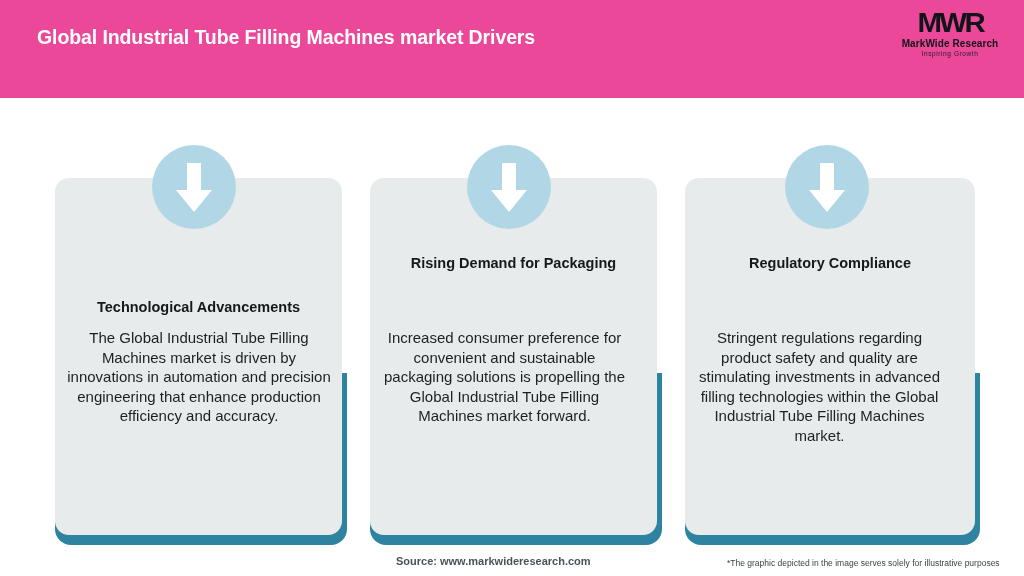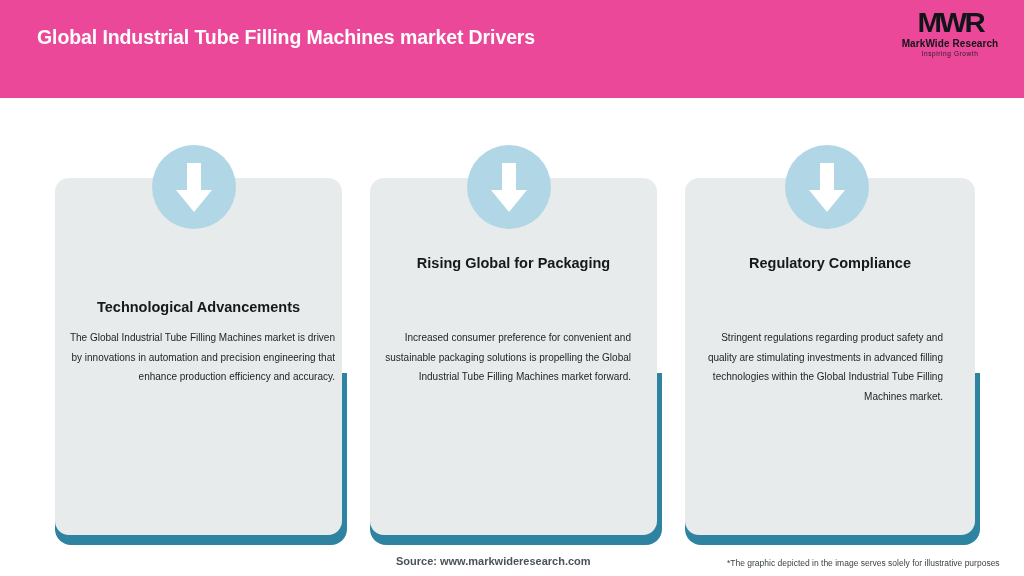--- a/index.html
+++ b/index.html
@@ -62,22 +62,22 @@
     background:#b1d7e6;
   }
   .arrow-svg{position:absolute;left:0;top:0;}
   .card-title{
     position:absolute;left:0;right:0;
     text-align:center;
     font-size:14.5px;font-weight:bold;color:#16181a;
   }
   .card-body{
     position:absolute;
-    font-size:10px;line-height:19.6px;color:#1d2023;
-    text-align:right;
+    font-size:15px;line-height:19.6px;color:#1d2023;
+    text-align:center;
   }
 
   
   .source{
     position:absolute;left:396px;top:555px;
     font-size:11px;font-weight:bold;color:#4c5257;
     white-space:nowrap;
   }
   .disclaimer{
     position:absolute;left:727px;top:558px;
@@ -113,21 +113,21 @@
   </div>
 
   <div class="card-wrap" style="left:345px;top:140px;width:330px;height:410px;">
     <div class="frame" style="left:25px;top:233px;width:292px;height:172px;"></div>
     <div class="card" style="left:25px;top:38px;width:287px;height:357px;"></div>
     <div class="circle" style="left:122px;top:5px;">
       <svg class="arrow-svg" width="84" height="84" viewBox="0 0 84 84">
         <path d="M35 18 H49 V45 H60 L42 67 L24 45 H35 Z" fill="#ffffff"></path>
       </svg>
     </div>
-    <div class="card-title" style="top:115px;left:25px;width:287px;">Rising Global for Packaging</div>
+    <div class="card-title" style="top:115px;left:25px;width:287px;">Rising Demand for Packaging</div>
     <div class="card-body" style="left:33px;top:188px;width:253px;">Increased consumer preference for convenient and sustainable packaging solutions is propelling the Global Industrial Tube Filling Machines market forward.</div>
   </div>
 
   <div class="card-wrap" style="left:660px;top:140px;width:340px;height:410px;">
     <div class="frame" style="left:25px;top:233px;width:295px;height:172px;"></div>
     <div class="card" style="left:25px;top:38px;width:290px;height:357px;"></div>
     <div class="circle" style="left:125px;top:5px;">
       <svg class="arrow-svg" width="84" height="84" viewBox="0 0 84 84">
         <path d="M35 18 H49 V45 H60 L42 67 L24 45 H35 Z" fill="#ffffff"></path>
       </svg>

